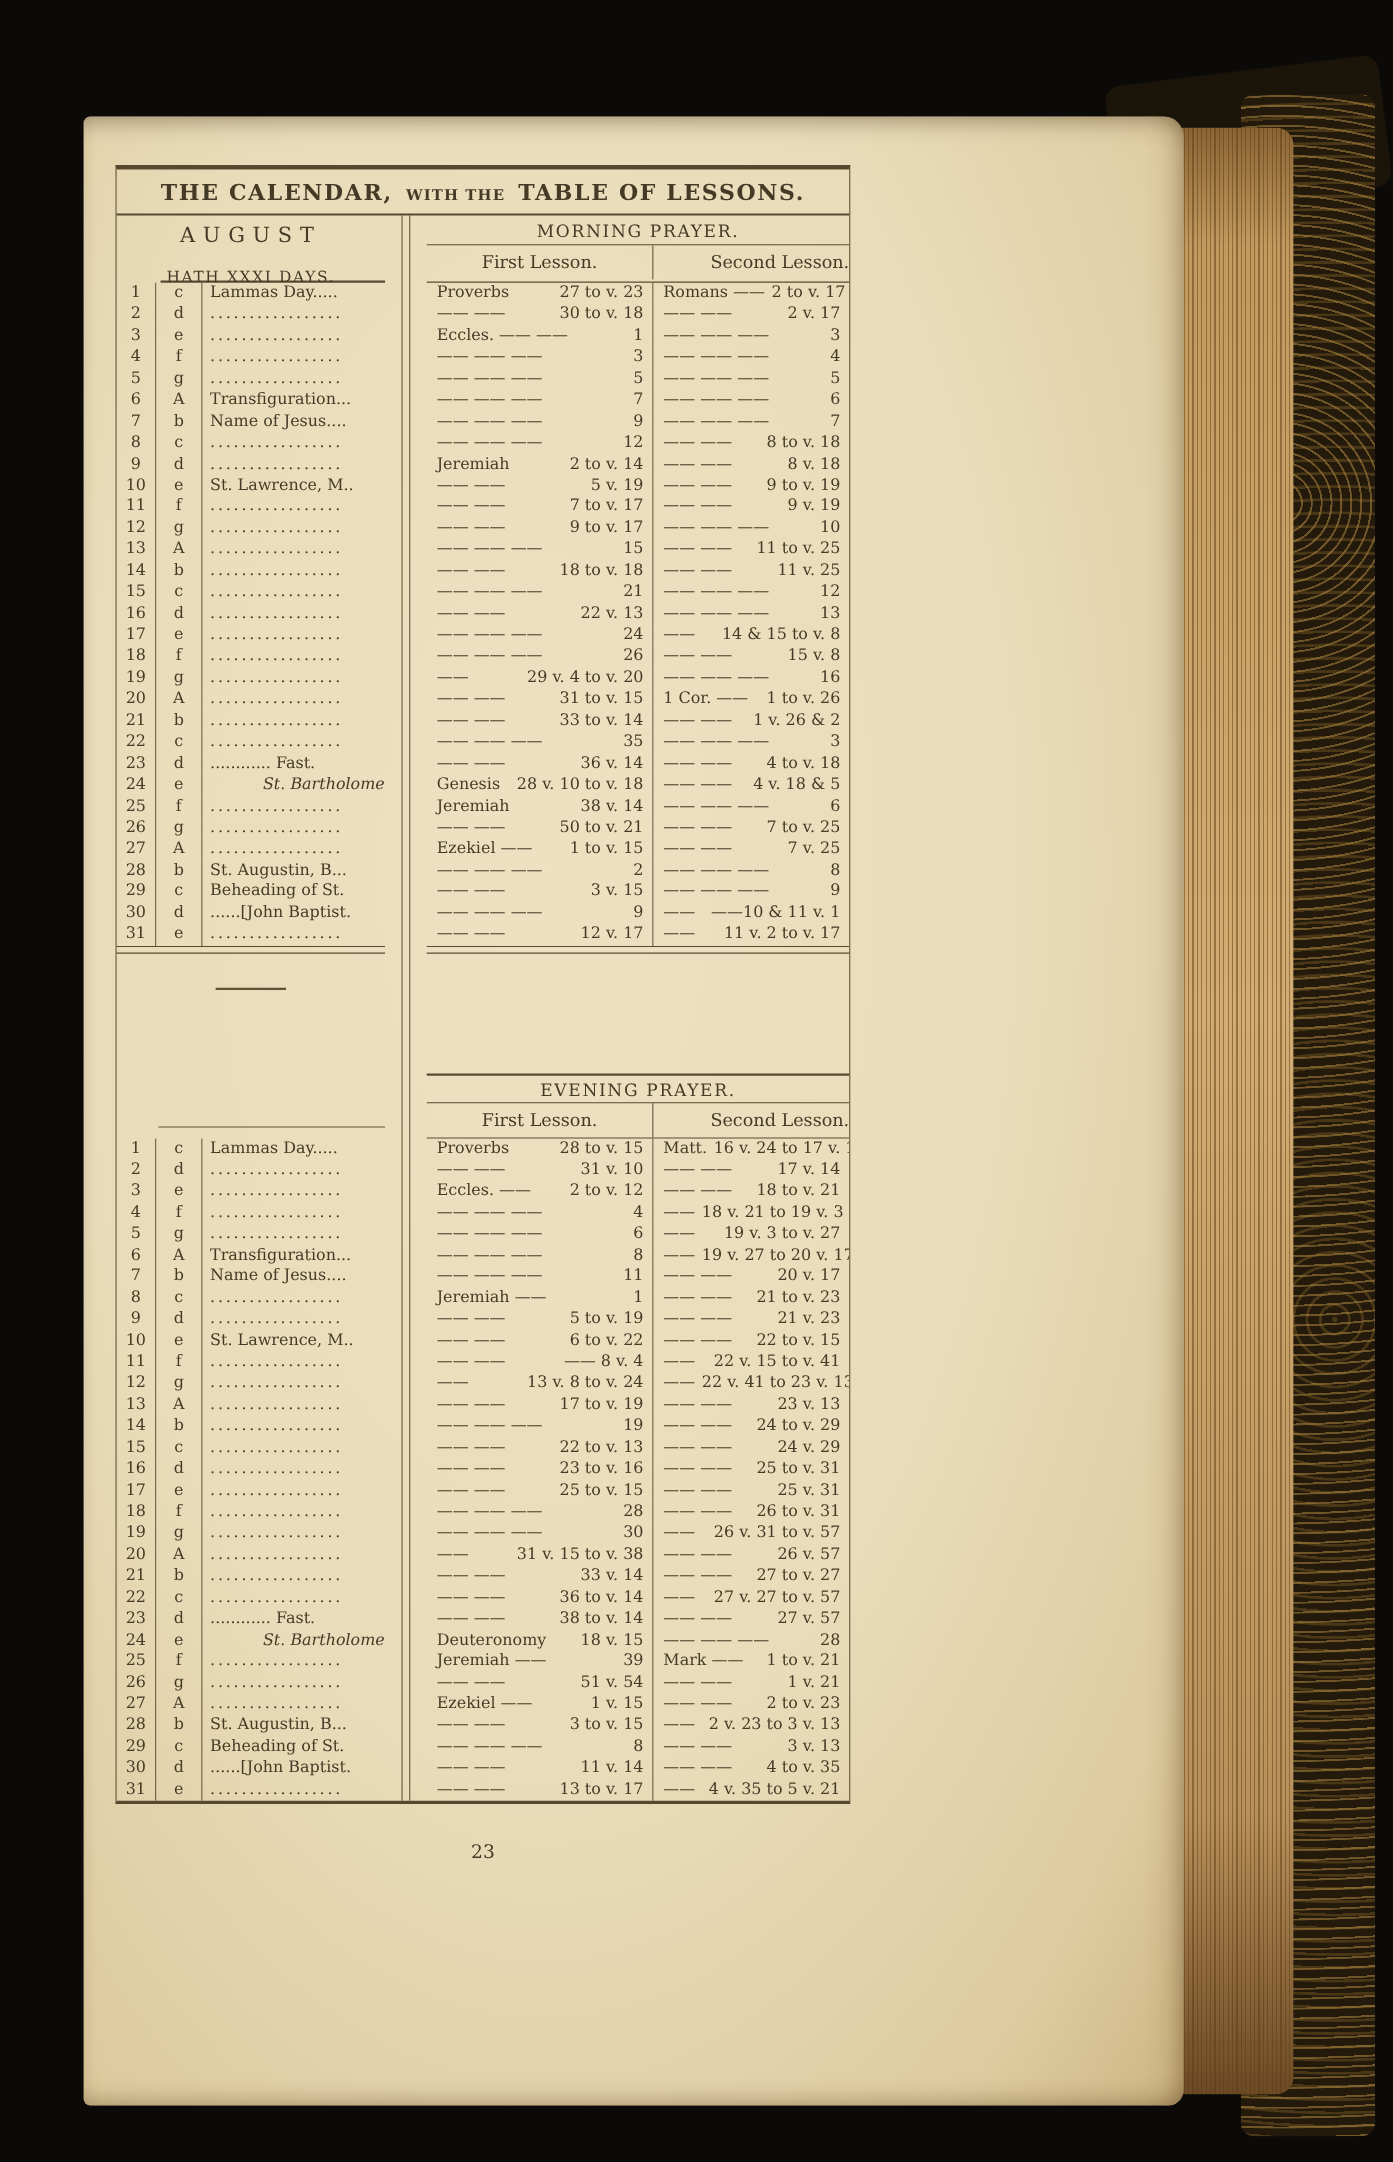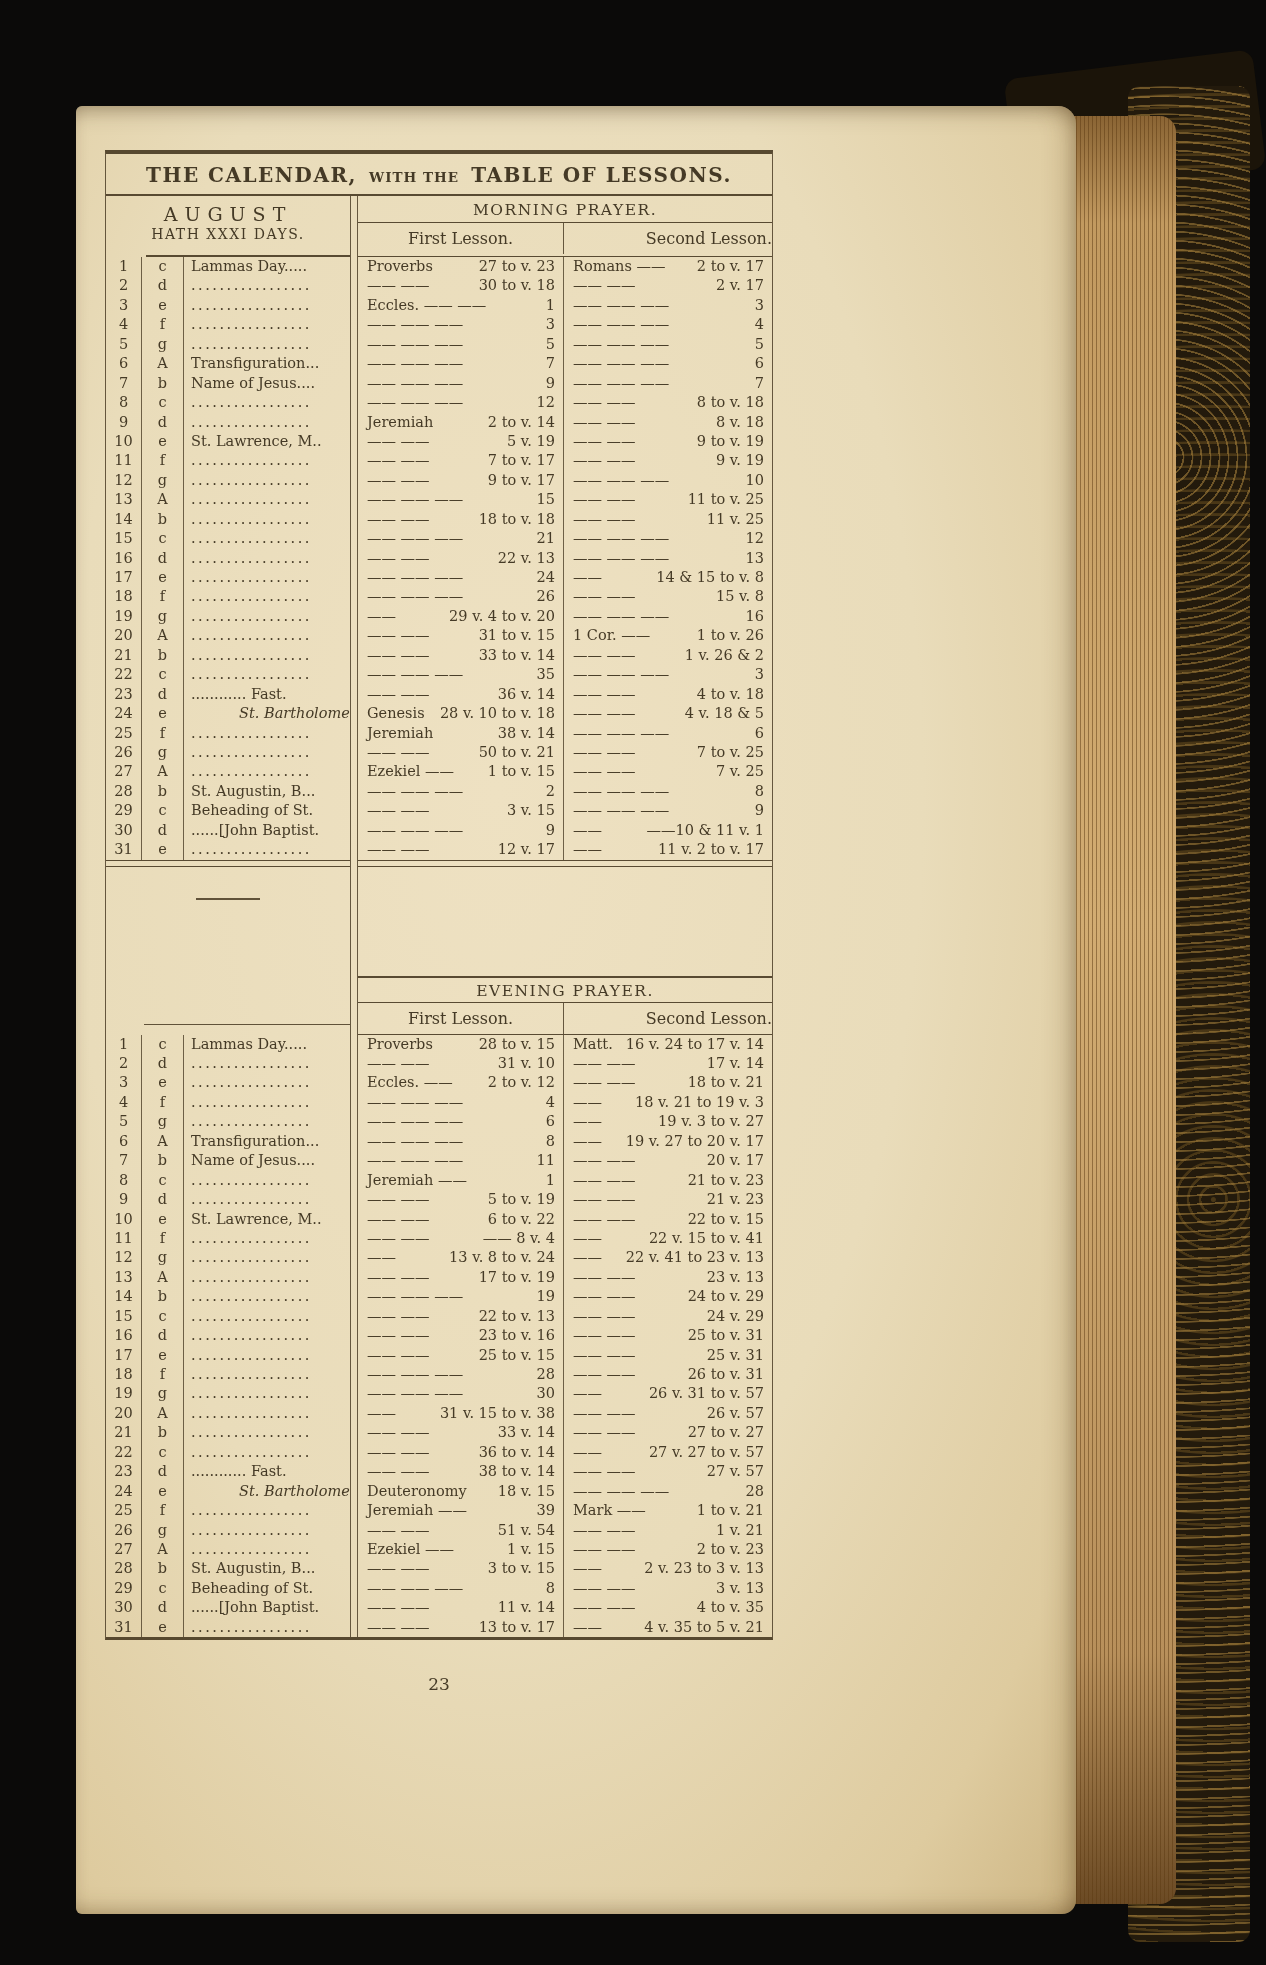--- a/index.html
+++ b/index.html
@@ -44,28 +44,28 @@
     color:#453a26;
   }
   .title{
     display:flex;justify-content:center;align-items:baseline;gap:12px;
     height:40px;line-height:42px;
     border-bottom:2px solid rgba(72,58,34,.9);
     font-weight:bold;
   }
   .t-big{font-size:20px;letter-spacing:1.5px;}
   .t-small{font-size:13.5px;letter-spacing:1px;}
-  .tbody{display:flex;align-items:stretch;}
+  .tbody{display:flex;align-items:stretch;gap:15px;}
   .cal-area{width:244px;box-sizing:border-box;}
   .sep{width:6px;border-left:1.2px solid rgba(78,64,40,.85);border-right:1.2px solid rgba(78,64,40,.85);}
   .les-area{flex:1;min-width:0;}
   
   .cal-head{height:61px;box-sizing:border-box;position:relative;text-align:center;}
   .aug{font-size:19px;letter-spacing:7px;padding-top:7px;}
-  .hath{font-size:14px;letter-spacing:1.5px;margin-top:1px;text-align:center;}
+  .hath{font-size:14px;letter-spacing:1.5px;margin-top:19px;text-align:center;}
   .cal-head-rule{position:absolute;bottom:0;left:40px;right:0;border-top:2px solid rgba(72,58,34,.9);}
   
   .les-head{height:61px;box-sizing:border-box;border-bottom:1.5px solid rgba(72,58,34,.9);}
   .mp{height:26px;line-height:29px;text-align:center;font-size:15.5px;letter-spacing:1.5px;}
   .hrule{border-top:1.5px solid rgba(72,58,34,.9);}
   .heads{display:flex;height:31px;line-height:31px;}
   .hf{width:206px;box-sizing:border-box;border-right:1px solid rgba(78,64,40,.85);text-align:center;font-size:16px;}
   .hs{flex:1;text-align:right;font-size:16px;}
   
   :root{--rh:19.45px;}

